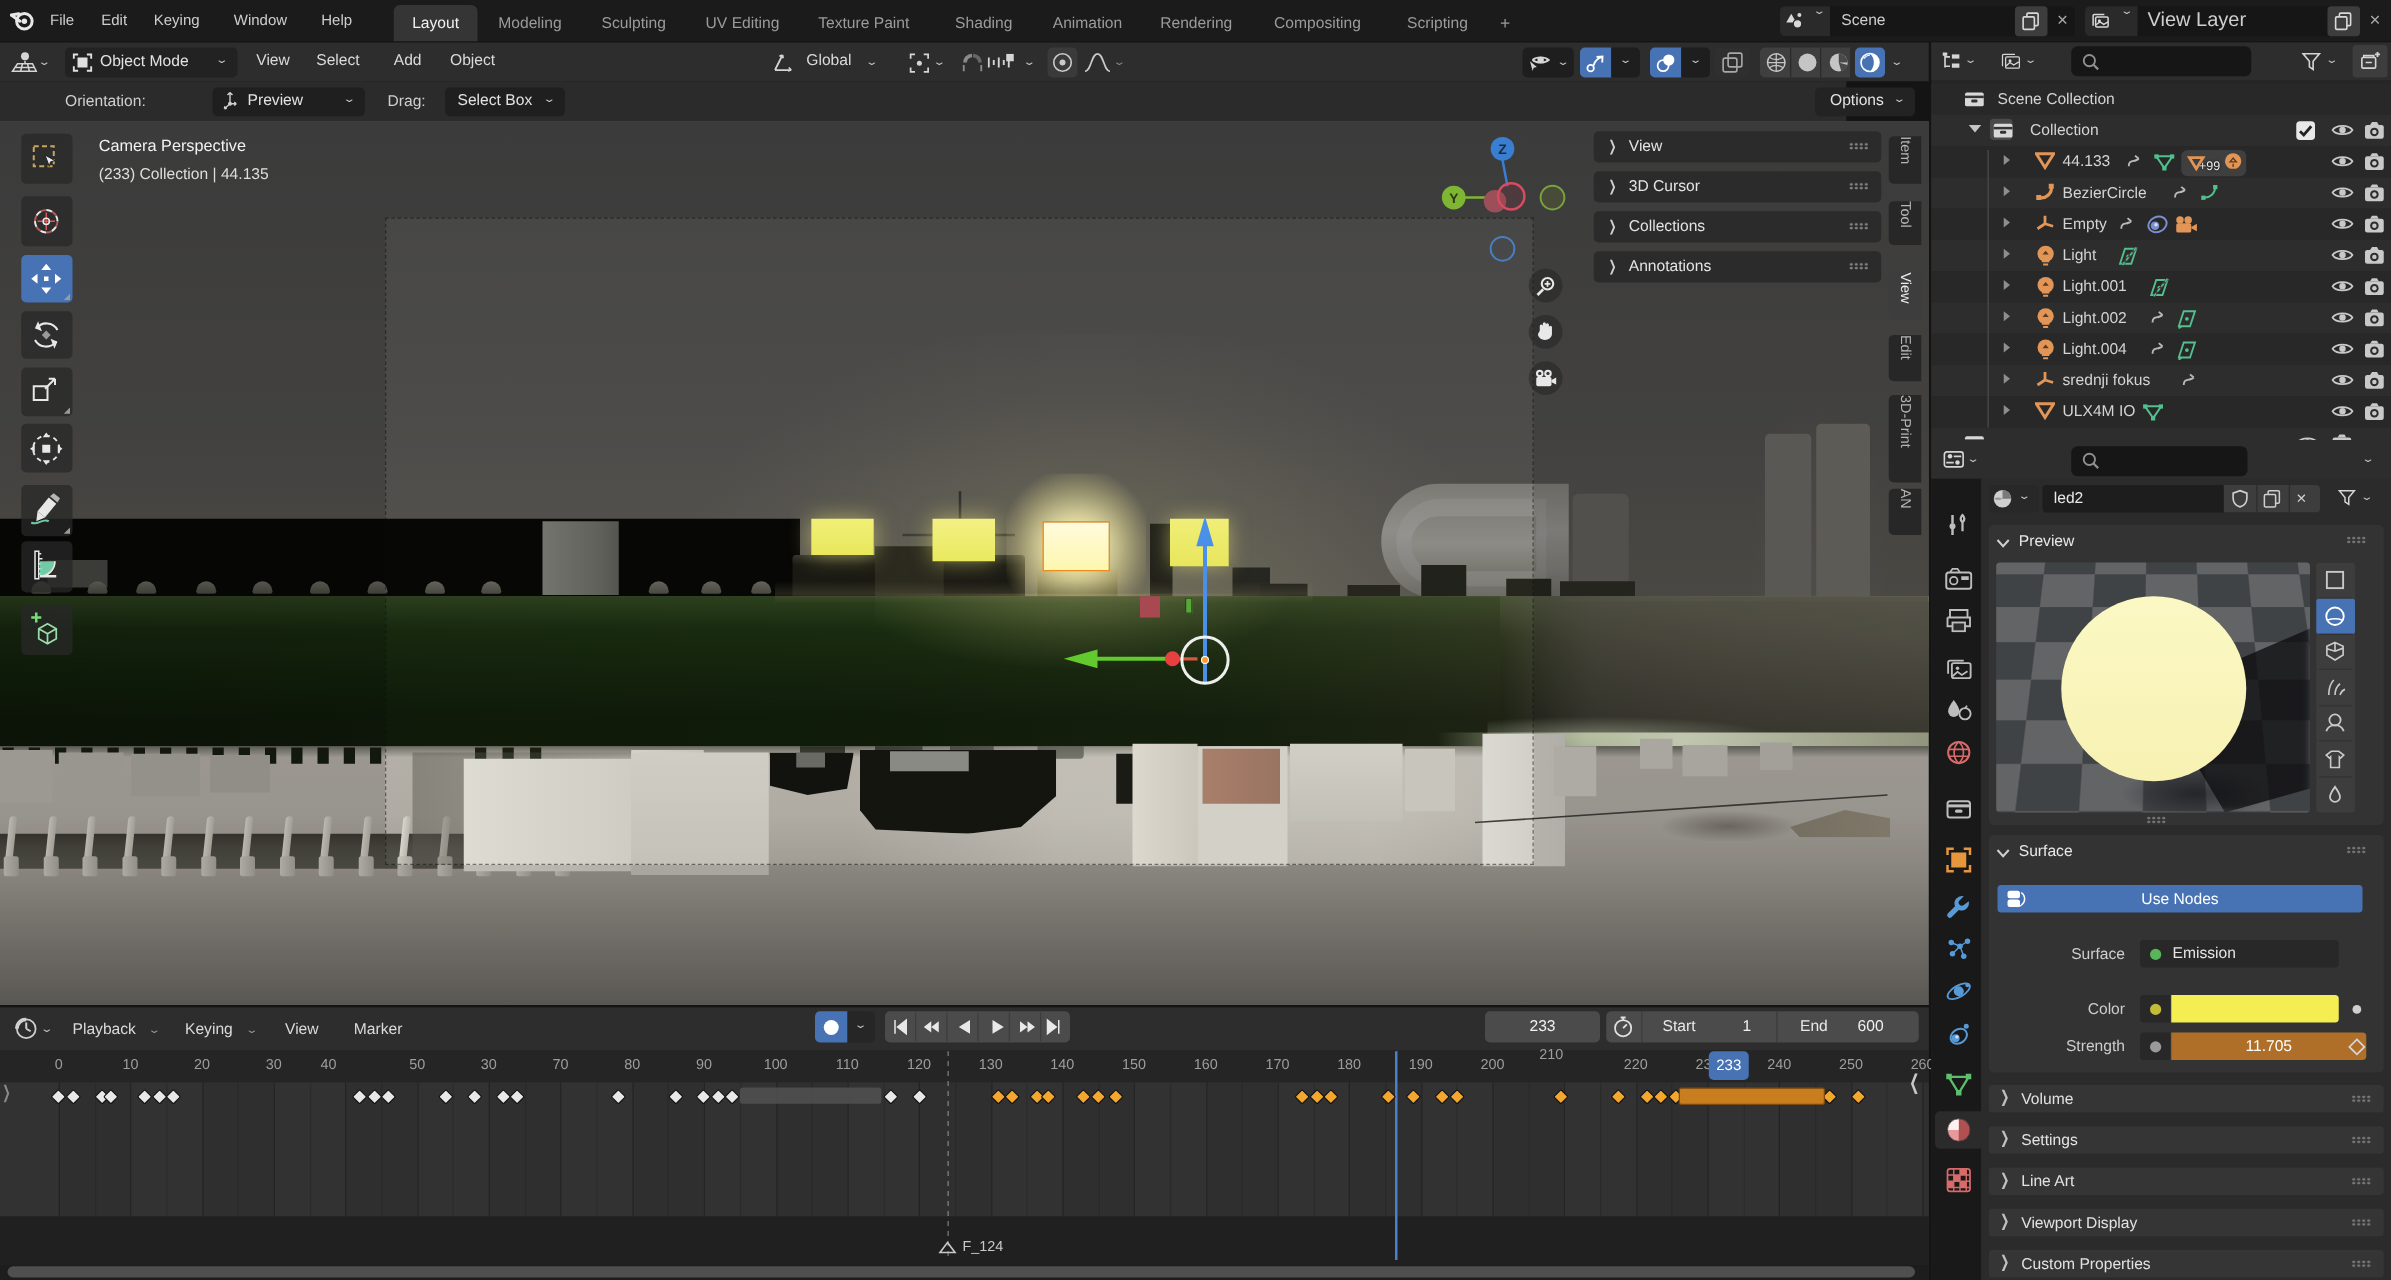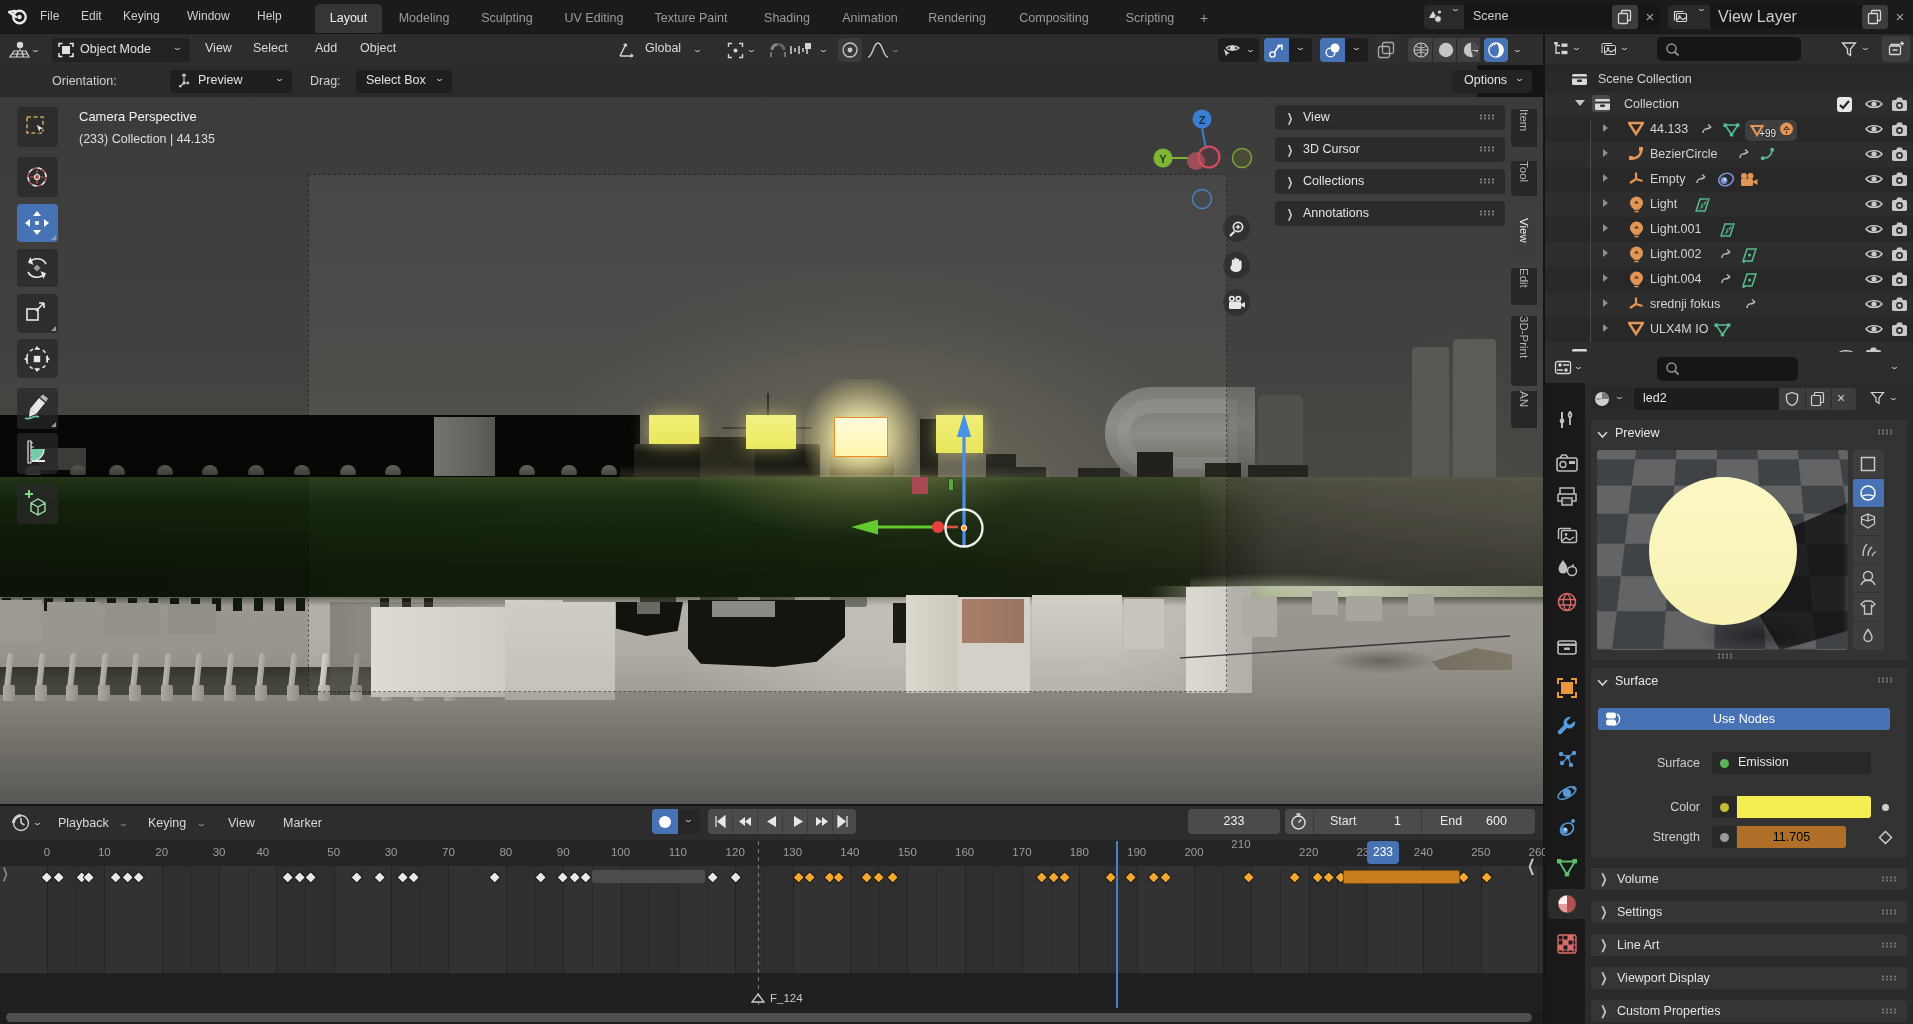--- a/index.html
+++ b/index.html
@@ -1304,21 +1304,21 @@
     <div class="plabel abs" style="left:47px;top:448px;width:108px">Color</div>
     <div class="abs" style="left:167px;top:444px;width:24px;height:22px;background:#282828;border-radius:3px 0 0 3px">
       <div class="abs" style="left:8px;top:7px;width:9px;height:9px;border-radius:50%;background:#c3ba35"></div>
     </div>
     <div class="abs" style="left:192px;top:444px;width:134px;height:22px;background:#f4ee52;border-radius:0 3px 3px 0"></div>
     <div class="abs" style="left:337px;top:452px;width:7px;height:7px;border-radius:50%;background:#cfcfcf"></div>
     <div class="plabel abs" style="left:47px;top:478px;width:108px">Strength</div>
     <div class="abs" style="left:167px;top:474px;width:24px;height:22px;background:#282828;border-radius:3px 0 0 3px">
       <div class="abs" style="left:8px;top:7px;width:9px;height:9px;border-radius:50%;background:#9a9a9a"></div>
     </div>
-    <div class="abs" style="left:192px;top:474px;width:109px;height:22px;background:#b06f28;border-radius:0 3px 3px 0;text-align:center;line-height:22px;color:#000000;font-size:12.5px">11.705</div>
+    <div class="abs" style="left:192px;top:474px;width:156px;height:22px;background:#b06f28;border-radius:0 3px 3px 0;text-align:center;line-height:22px;color:#ffffff;font-size:12.5px">11.705</div>
     <svg class="abs" style="left:333px;top:478px" width="15" height="15">
         <path d="M7.5 1.5 L13.5 7.5 L7.5 13.5 L1.5 7.5 Z" fill="none" stroke="#d5d5d5" stroke-width="1.4"></path>
       </svg>
 
     <div class="abs cpanel" style="top:516px">Volume</div>
     <div class="abs cpanel" style="top:549px">Settings</div>
     <div class="abs cpanel" style="top:582px">Line Art</div>
     <div class="abs cpanel" style="top:615px">Viewport Display</div>
     <div class="abs cpanel" style="top:648px">Custom Properties</div>
   </div>

